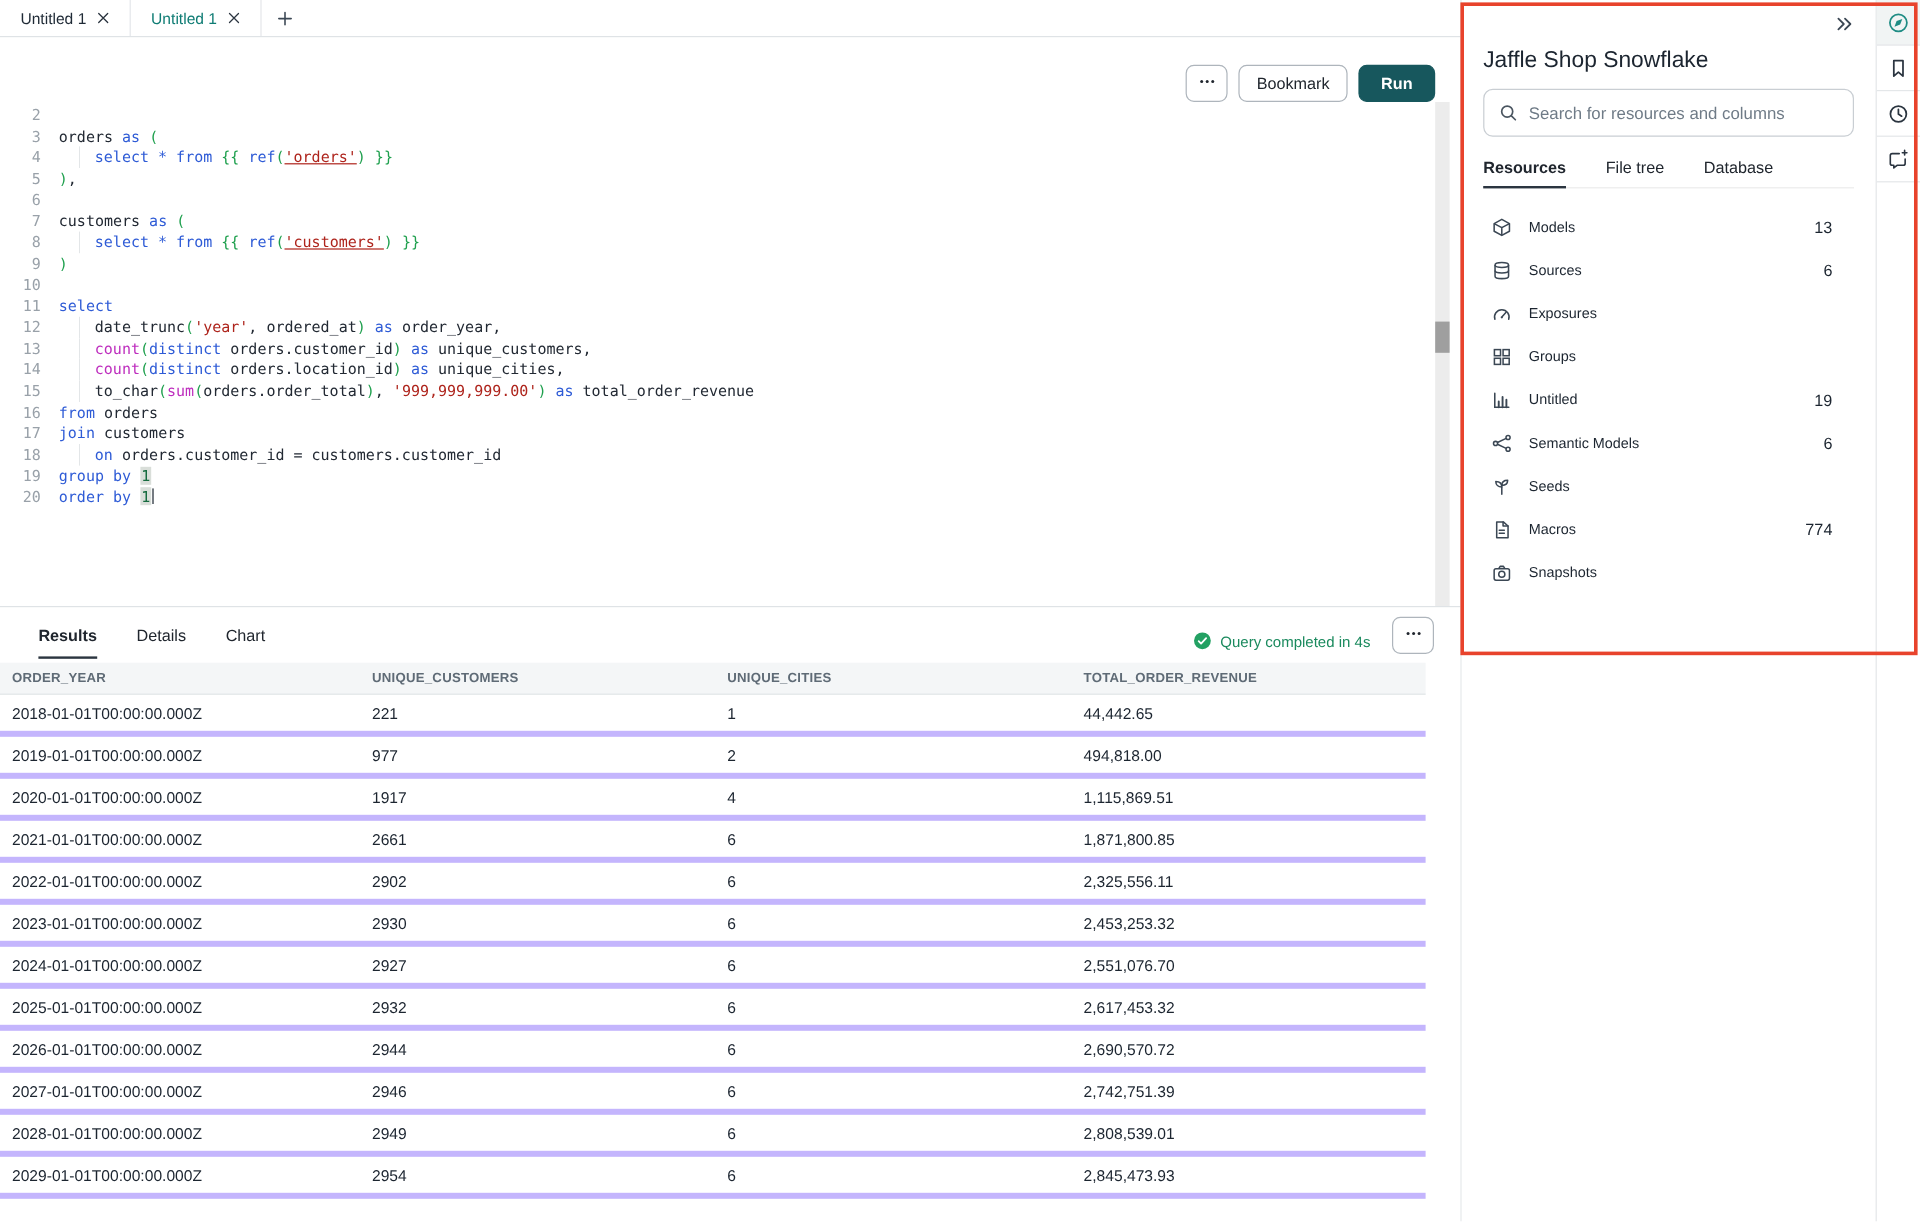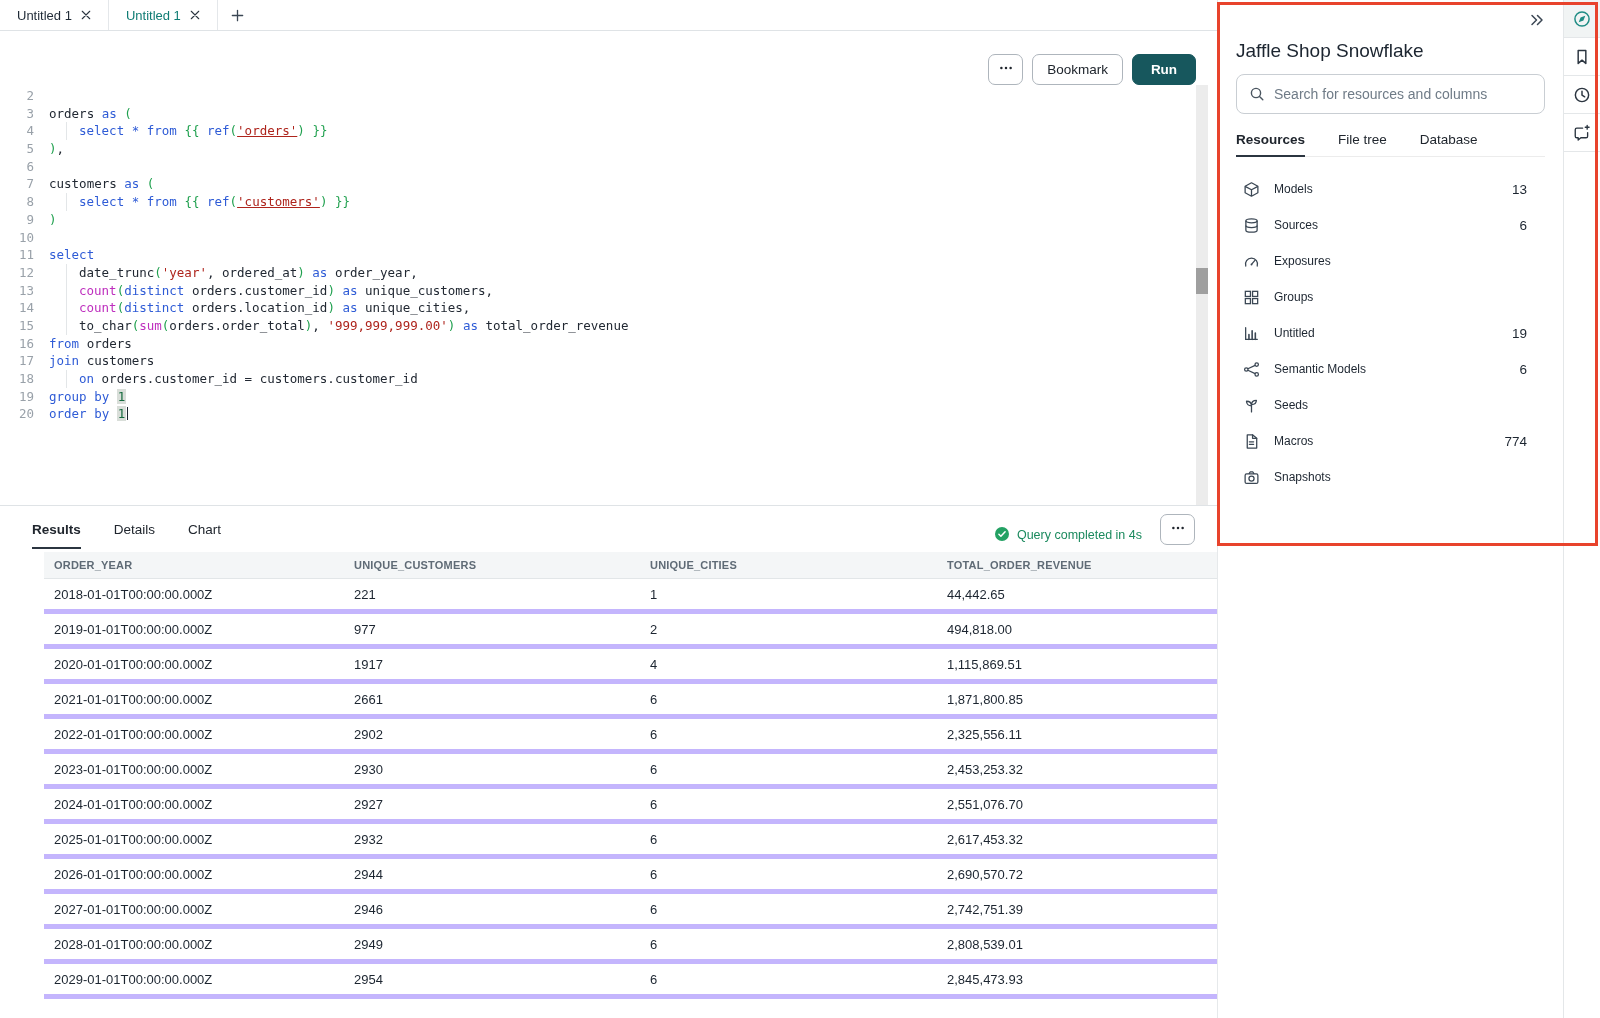--- a/index.html
+++ b/index.html
@@ -40,21 +40,21 @@
   
   .results { border-top:1px solid #dfe3e6; flex:1 1 auto; display:flex; flex-direction:column; min-height:0; }
   .results-tabbar { height:46px; display:flex; align-items:center; padding-left:32px; padding-right:22px; flex:0 0 auto; }
   .rtab { font-size:13.5px; color:#20262e; margin-right:33px; cursor:pointer; height:100%; display:flex; align-items:center; position:relative; }
   .rtab.active { font-weight:700; }
   .rtab.active::after { content:""; position:absolute; left:0; right:0; bottom:3px; height:2.5px; background:#2b3540; }
   .results-right { margin-left:auto; display:flex; align-items:flex-end; gap:18px; }
   .status { display:flex; align-items:center; gap:7px; font-size:12.5px; }
   .status svg { width:16px; height:16px; }
 
-  .grid-table { flex:1 1 auto; overflow:hidden;margin-left:44px; }
+  .grid-table { flex:1 1 auto; overflow:hidden; }
   .trow { display:grid; grid-template-columns:300px 296px 297px 1fr; width:1188px; }
   .trow.head { background:#f4f6f7; height:27px; align-items:center; border-bottom:1px solid #e2e6e8; }
   .trow.head .tc { font-size:11px; font-weight:700; color:#5f6b76; letter-spacing:.2px; }
   .trow.data { height:35px; align-items:center; border-bottom:5px solid #c4b5fd; }
   .tc { padding-left:10px; font-size:13px; color:#1c2530; white-space:nowrap; overflow:hidden; }
 
   
   .side-col { width:383px; height:100%; display:flex; border-left:1px solid #e6e9eb; }
   .side-panel { flex:1 1 auto; padding:12px 18px 0 18px; }
   .collapse-row { display:flex; justify-content:flex-end; height:22px; }

